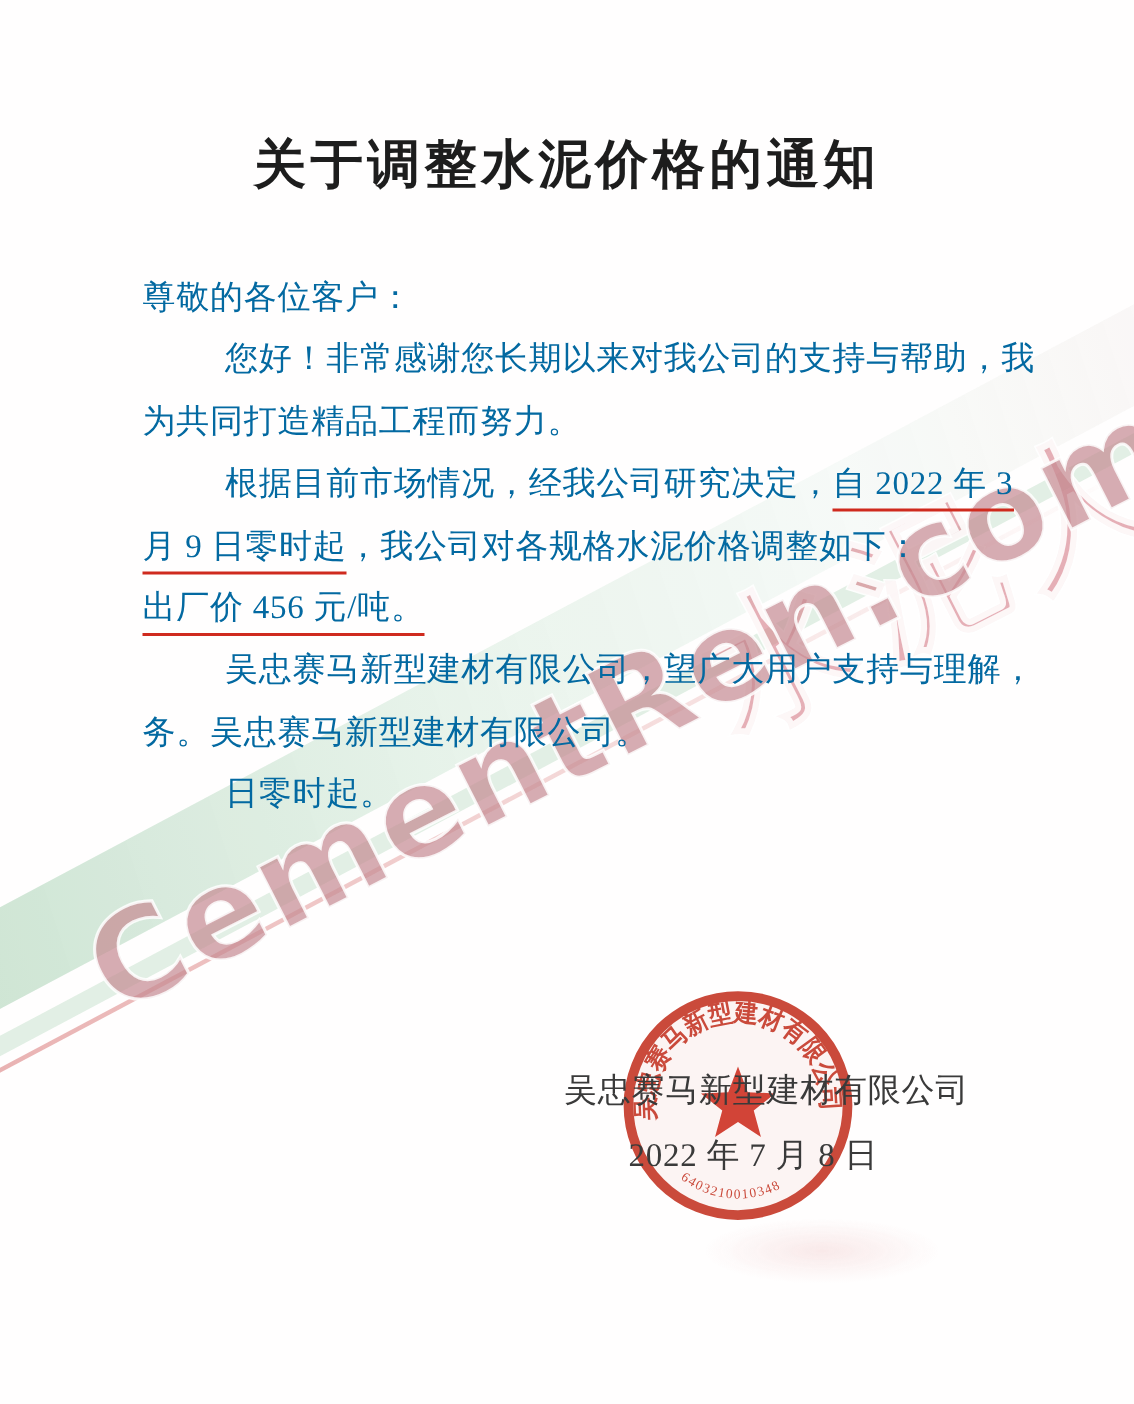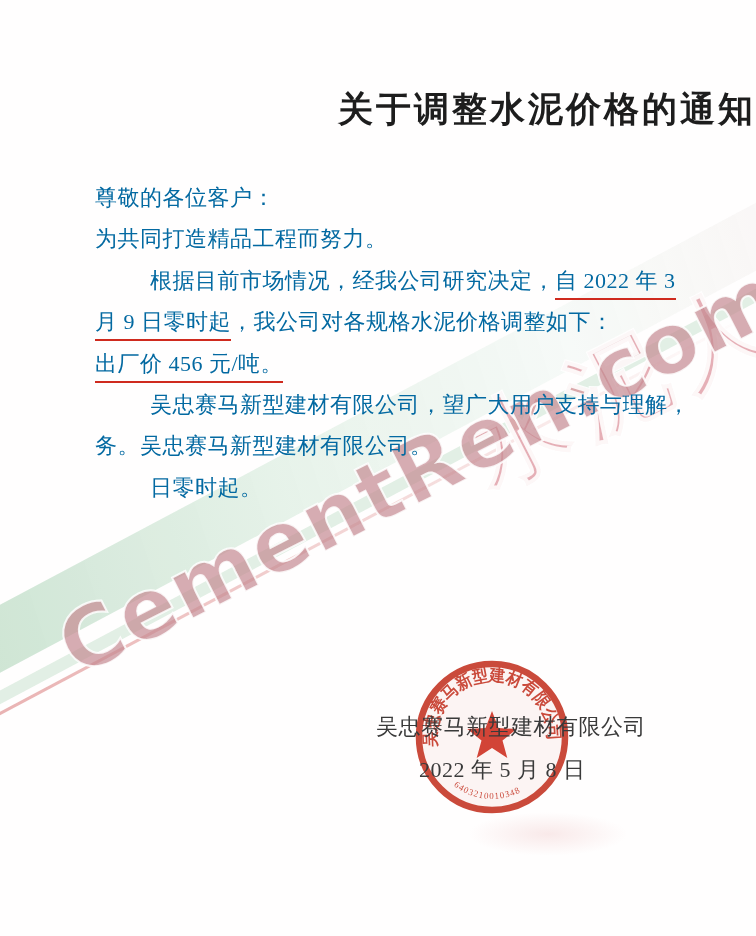--- a/index.html
+++ b/index.html
@@ -54,21 +54,21 @@
     white-space: nowrap;
   }
   .stamp-smudge {
     position: absolute; left: 468px; top: 812px; width: 160px; height: 44px;
     background: radial-gradient(ellipse at center, rgba(230,170,170,0.28), rgba(230,170,170,0) 70%);
   }
 
   
   .title {
     position: absolute; z-index: 3; left: 0; top: 86px; width: 756px;
-    text-align: right;
+    text-align: center;
     font-size: 35px; font-weight: bold; letter-spacing: 3px;
     color: #1d1d1d;
   }
   .body-text {
     position: absolute; z-index: 3; left: 95px; top: 177px; width: 585px;
     font-size: 22px; line-height: 41.4px; letter-spacing: 0.5px;
     color: #0369a1;
   }
   .line { white-space: nowrap; }
   .line.indent { padding-left: 55px; }
@@ -98,20 +98,21 @@
     <div class="swoosh-redline"></div>
     <div class="wm-cn">水泥人网</div>
     <div class="wm-en">CementRen.com</div>
     <div class="stamp-smudge"></div>
   </div>
 
   <div class="title">关于调整水泥价格的通知</div>
 
   <div class="body-text" id="body-lines">
       <div class="line"><span class="">尊敬的各位客户：</span></div>
+      <div class="line indent"><span class="">您好！非常感谢您长期以来对我公司的支持与帮助，我</span></div>
       <div class="line"><span class="">为共同打造精品工程而努力。</span></div>
       <div class="line indent"><span class="">根据目前市场情况，经我公司研究决定，</span><span class="ul">自 2022 年 3</span></div>
       <div class="line"><span class="ul">月 9 日零时起</span><span class="">，我公司对各规格水泥价格调整如下：</span></div>
       <div class="line"><span class="ul">出厂价 456 元/吨。</span></div>
       <div class="line indent"><span class="">吴忠赛马新型建材有限公司，望广大用户支持与理解，</span></div>
       <div class="line"><span class="">务。吴忠赛马新型建材有限公司。</span></div>
       <div class="line indent"><span class="">日零时起。</span></div>
     </div>
 
   <svg class="stamp" viewBox="0 0 170 170" aria-hidden="true">
@@ -124,15 +125,15 @@
     <polygon fill="#cf3527" points="85,59 91.5,76.1 109.7,77 95.5,88.4 100.3,106 85,96 69.7,106 74.5,88.4 60.3,77 78.5,76.1"></polygon>
     <text font-size="17" fill="#c63b2b" font-weight="bold">
       <textPath href="#arc-top" startOffset="0" textLength="190" lengthAdjust="spacingAndGlyphs">吴忠赛马新型建材有限公司</textPath>
     </text>
     <text font-size="9" fill="#c63b2b" letter-spacing="1">
       <textPath href="#arc-bottom" startOffset="2">6403210010348</textPath>
     </text>
   </svg>
 
   <div class="signature-company">吴忠赛马新型建材有限公司</div>
-  <div class="signature-date">2022 年 5 月 8 日</div>
+  <div class="signature-date">2022 年 7 月 8 日</div>
 
 </div>
 
 </body></html>

